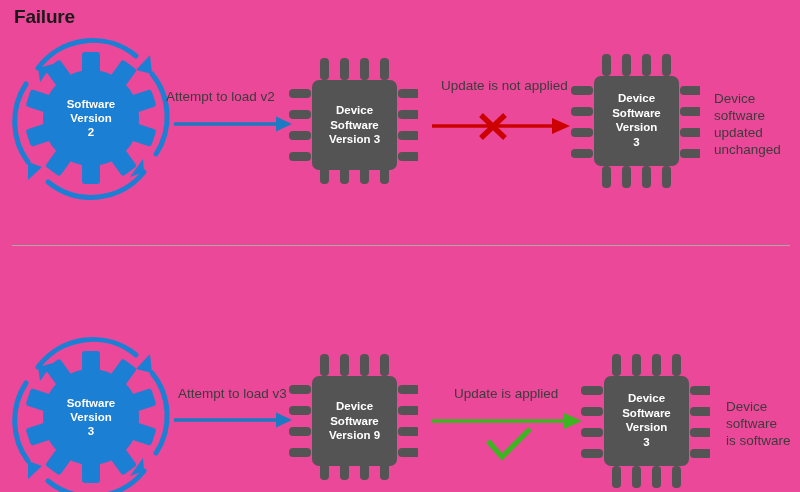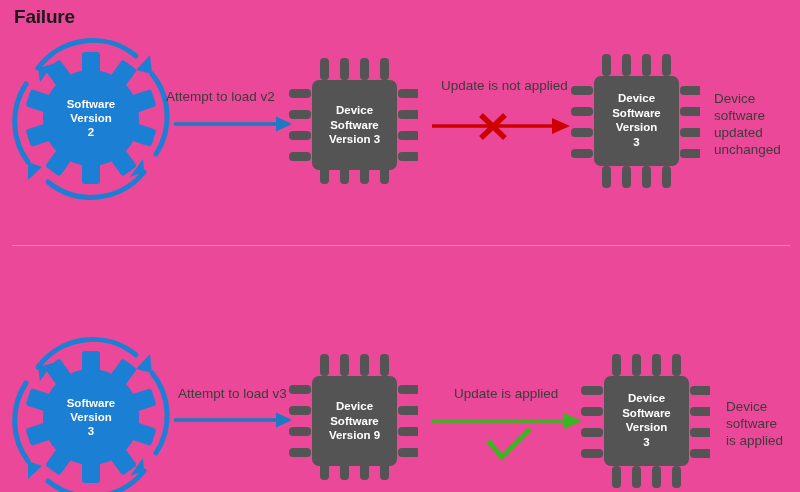--- a/index.html
+++ b/index.html
@@ -359,16 +359,16 @@
       <div>Device</div>
       <div>Software</div>
       <div>Version</div>
       <div>3</div>
     </div>
   </div>
 
   <div class="note" style="left:726px; top:398px;">
     <div>Device</div>
     <div>software</div>
-    <div>is applied</div>
+    <div>is software</div>
   </div>
 
 </div>
 
 </body></html>

